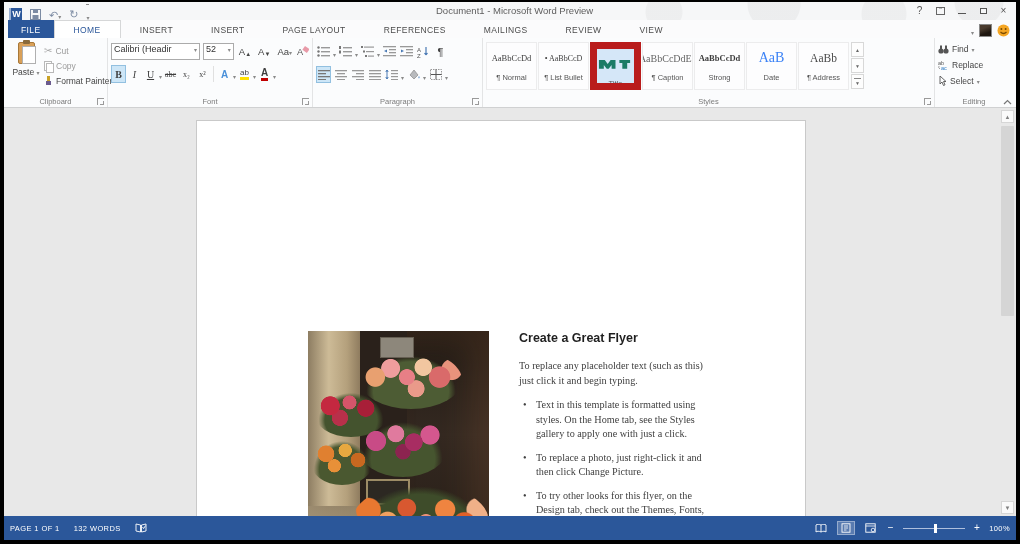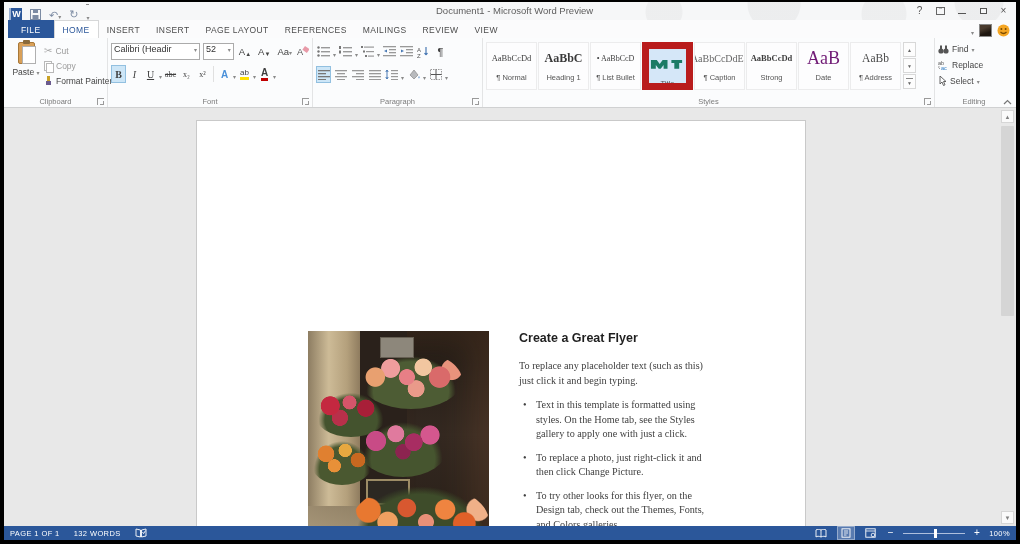--- a/index.html
+++ b/index.html
@@ -23,21 +23,21 @@
   .wc { position: absolute; right: 2px; top: 1px; display: flex; }
   .wcb { width: 21px; height: 15px; display: flex; align-items: center; justify-content: center; font-size: 10px; color: #555; }
   .rdo-ic { width: 9px; height: 8px; border: 1px solid #666; position: relative; }
   .rdo-ic::after { content: "⌃"; position: absolute; left: 1px; top: -2px; font-size: 6px; color: #666; }
   .min-ic { width: 8px; height: 1px; background: #555; margin-top: 6px; }
   .res-ic { width: 7px; height: 6px; border: 1px solid #555; position: relative; background: #f6f7f8; margin-left: 2px; }
   .res-ic::before { content: ""; position: absolute; left: -3px; top: -3px; width: 7px; height: 6px; border: 1px solid #555; z-index: -1; }
 
   
   .tabs { height: 18px; background: #fbfbfc; display: flex; align-items: stretch; padding-left: 4px; position: relative; flex: 0 0 auto; }
-  .tab { font-size: 8.5px; color: #4c4c4c; letter-spacing: .4px; padding: 5px 8px 0; }
+  .tab { font-size: 8.5px; color: #4c4c4c; letter-spacing: .4px; padding: 5px 19px 0; }
   .tab.file { background: #2b579a; color: #fff; padding: 5px 13px 0; }
   .tab.act { background: #fff; color: #2b579a; border: 1px solid #d6d7d8; border-bottom: none; padding-top: 4px; }
   .persona { position: absolute; right: 6px; top: 1px; display: flex; align-items: center; gap: 5px; }
   .avatar { width: 13px; height: 13px; background: linear-gradient(160deg, #4a3b2e 30%, #1d150f 70%); border: 1px solid #888; }
   .smiley { width: 13px; height: 13px; }
 
   
   .ribbon { height: 70px; background: #fbfcfd; border-bottom: 1px solid #d0d1d2; display: flex; position: relative; flex: 0 0 auto; }
   .grp { position: relative; height: 100%; border-right: 1px solid #e3e4e5; padding: 3px 3px 13px; }
   .glabel { position: absolute; bottom: 1px; left: 0; right: 0; text-align: center; font-size: 7.5px; color: #7b7b7b; }
@@ -95,21 +95,21 @@
   .sgal { display: flex; gap: 1px; padding-top: 1px; }
   .sitem { width: 51px; height: 48px; background: #fdfdfe; border: 1px solid #ececed; text-align: center; overflow: hidden; }
   .sitem.sel { background: #d5e7f8; border: 7px solid #b91c1c; }
   .sprev { height: 30px; display: flex; align-items: center; justify-content: center; color: #3e3e3e; font-family: "Liberation Serif", serif; }
   .sname { font-size: 7.5px; color: #555; }
   .p-norm { font-size: 8.5px; }
   .p-h1 { font-size: 12px; font-weight: bold; color: #3a3a3a; }
   .p-lb { font-size: 8px; }
   .p-cap { font-size: 10px; color: #666; }
   .p-str { font-size: 8.5px; font-weight: bold; }
-  .p-date { font-size: 18px; color: #701a75; }
+  .p-date { font-size: 14px; color: #3b82f6; }
   .p-addr { font-size: 11.5px; color: #4a4a4a; }
   .sscroll { width: 13px; margin-left: 2px; display: flex; flex-direction: column; gap: 1px; padding-top: 1px; }
   .ssb { height: 15px; border: 1px solid #d8d8d8; background: #fdfdfd; font-size: 5px; color: #666; display: flex; align-items: center; justify-content: center; flex-direction: column; }
   .ssb .bar { width: 7px; height: 1px; background: #888; margin-bottom: 1px; }
 
   
   .g-edit { width: 78px; border-right: none; }
   .erow { display: flex; align-items: center; gap: 3px; height: 16px; font-size: 8.5px; color: #444; white-space: nowrap; }
   .collapse { position: absolute; right: 4px; bottom: 2px; }
 
@@ -167,21 +167,21 @@
   .dbody { font-family: "Liberation Serif", serif; font-size: 10.2px; line-height: 14.5px; color: #404040; }
   .dlist { margin-top: 10px; list-style: none; }
   .dlist li { position: relative; padding-left: 17px; margin-bottom: 9px; font-family: "Liberation Serif", serif; font-size: 10.2px; line-height: 14.5px; color: #404040; }
   .dlist li::before { content: "•"; position: absolute; left: 4px; }
   .vscroll { position: absolute; right: 2px; top: 2px; bottom: 2px; width: 13px; }
   .varrow { width: 13px; height: 13px; border: 1px solid #d6d6d6; background: #fafafa; color: #808080; font-size: 6px; display: flex; align-items: center; justify-content: center; }
   .vthumb { position: absolute; left: 0; top: 16px; width: 13px; height: 190px; background: #d5d5d5; border-radius: 1px; }
   .varrow.dn { position: absolute; bottom: 0; }
 
   
-  .sb { height: 14px; background: #2b579a; color: #fff; display: flex; align-items: center; font-size: 7.5px; letter-spacing: .4px; padding: 4px 6px; flex: 0 0 auto; }
+  .sb { height: 24px; background: #2b579a; color: #fff; display: flex; align-items: center; font-size: 7.5px; letter-spacing: .4px; padding: 4px 6px; flex: 0 0 auto; }
   .sbl { display: flex; align-items: center; gap: 14px; }
   .sbr { margin-left: auto; display: flex; align-items: center; gap: 9px; }
   .vico { width: 16px; height: 12px; display: flex; align-items: center; justify-content: center; }
   .vico.sel { background: rgba(255,255,255,.22); outline: 1px solid rgba(255,255,255,.5); }
   .ztrack { width: 62px; height: 1px; background: #aebfdd; position: relative; }
   .zhandle { position: absolute; left: 50%; top: -4px; width: 3px; height: 9px; background: #fff; }
   .zbtn { font-size: 10px; line-height: 10px; color: #fff; }
 </style>
 </head>
 <body>
@@ -438,24 +438,20 @@
       <span class="lnch"></span>
     </div>
 
     <div class="grp g-sty">
       <div class="sgal">
         <div class="sitem">
               <div class="sprev p-norm">AaBbCcDd</div>
               <div class="sname">¶ Normal</div>
             </div>
         <div class="sitem">
-              <div class="sprev p-h1">AaBbC</div>
-              <div class="sname">Heading 1</div>
-            </div>
-        <div class="sitem">
               <div class="sprev p-lb">• AaBbCcD</div>
               <div class="sname">¶ List Bullet</div>
             </div>
         <div class="sitem sel">
           <div class="sprev">
                 <svg width="38" height="16" viewBox="0 0 38 16">
                   <path d="M2 13 L2 4 L8 4 L11 8 L14 4 L19 4 L19 13 L15 13 L15 9 L12 13 L10 13 L7 9 L7 13 Z" fill="#1b7b66"></path>
                   <path d="M23 4 L34 4 L34 7 L31 7 L31 13 L26 13 L26 7 L23 7 Z" fill="#1b7b66"></path>
                 </svg>
               </div>

